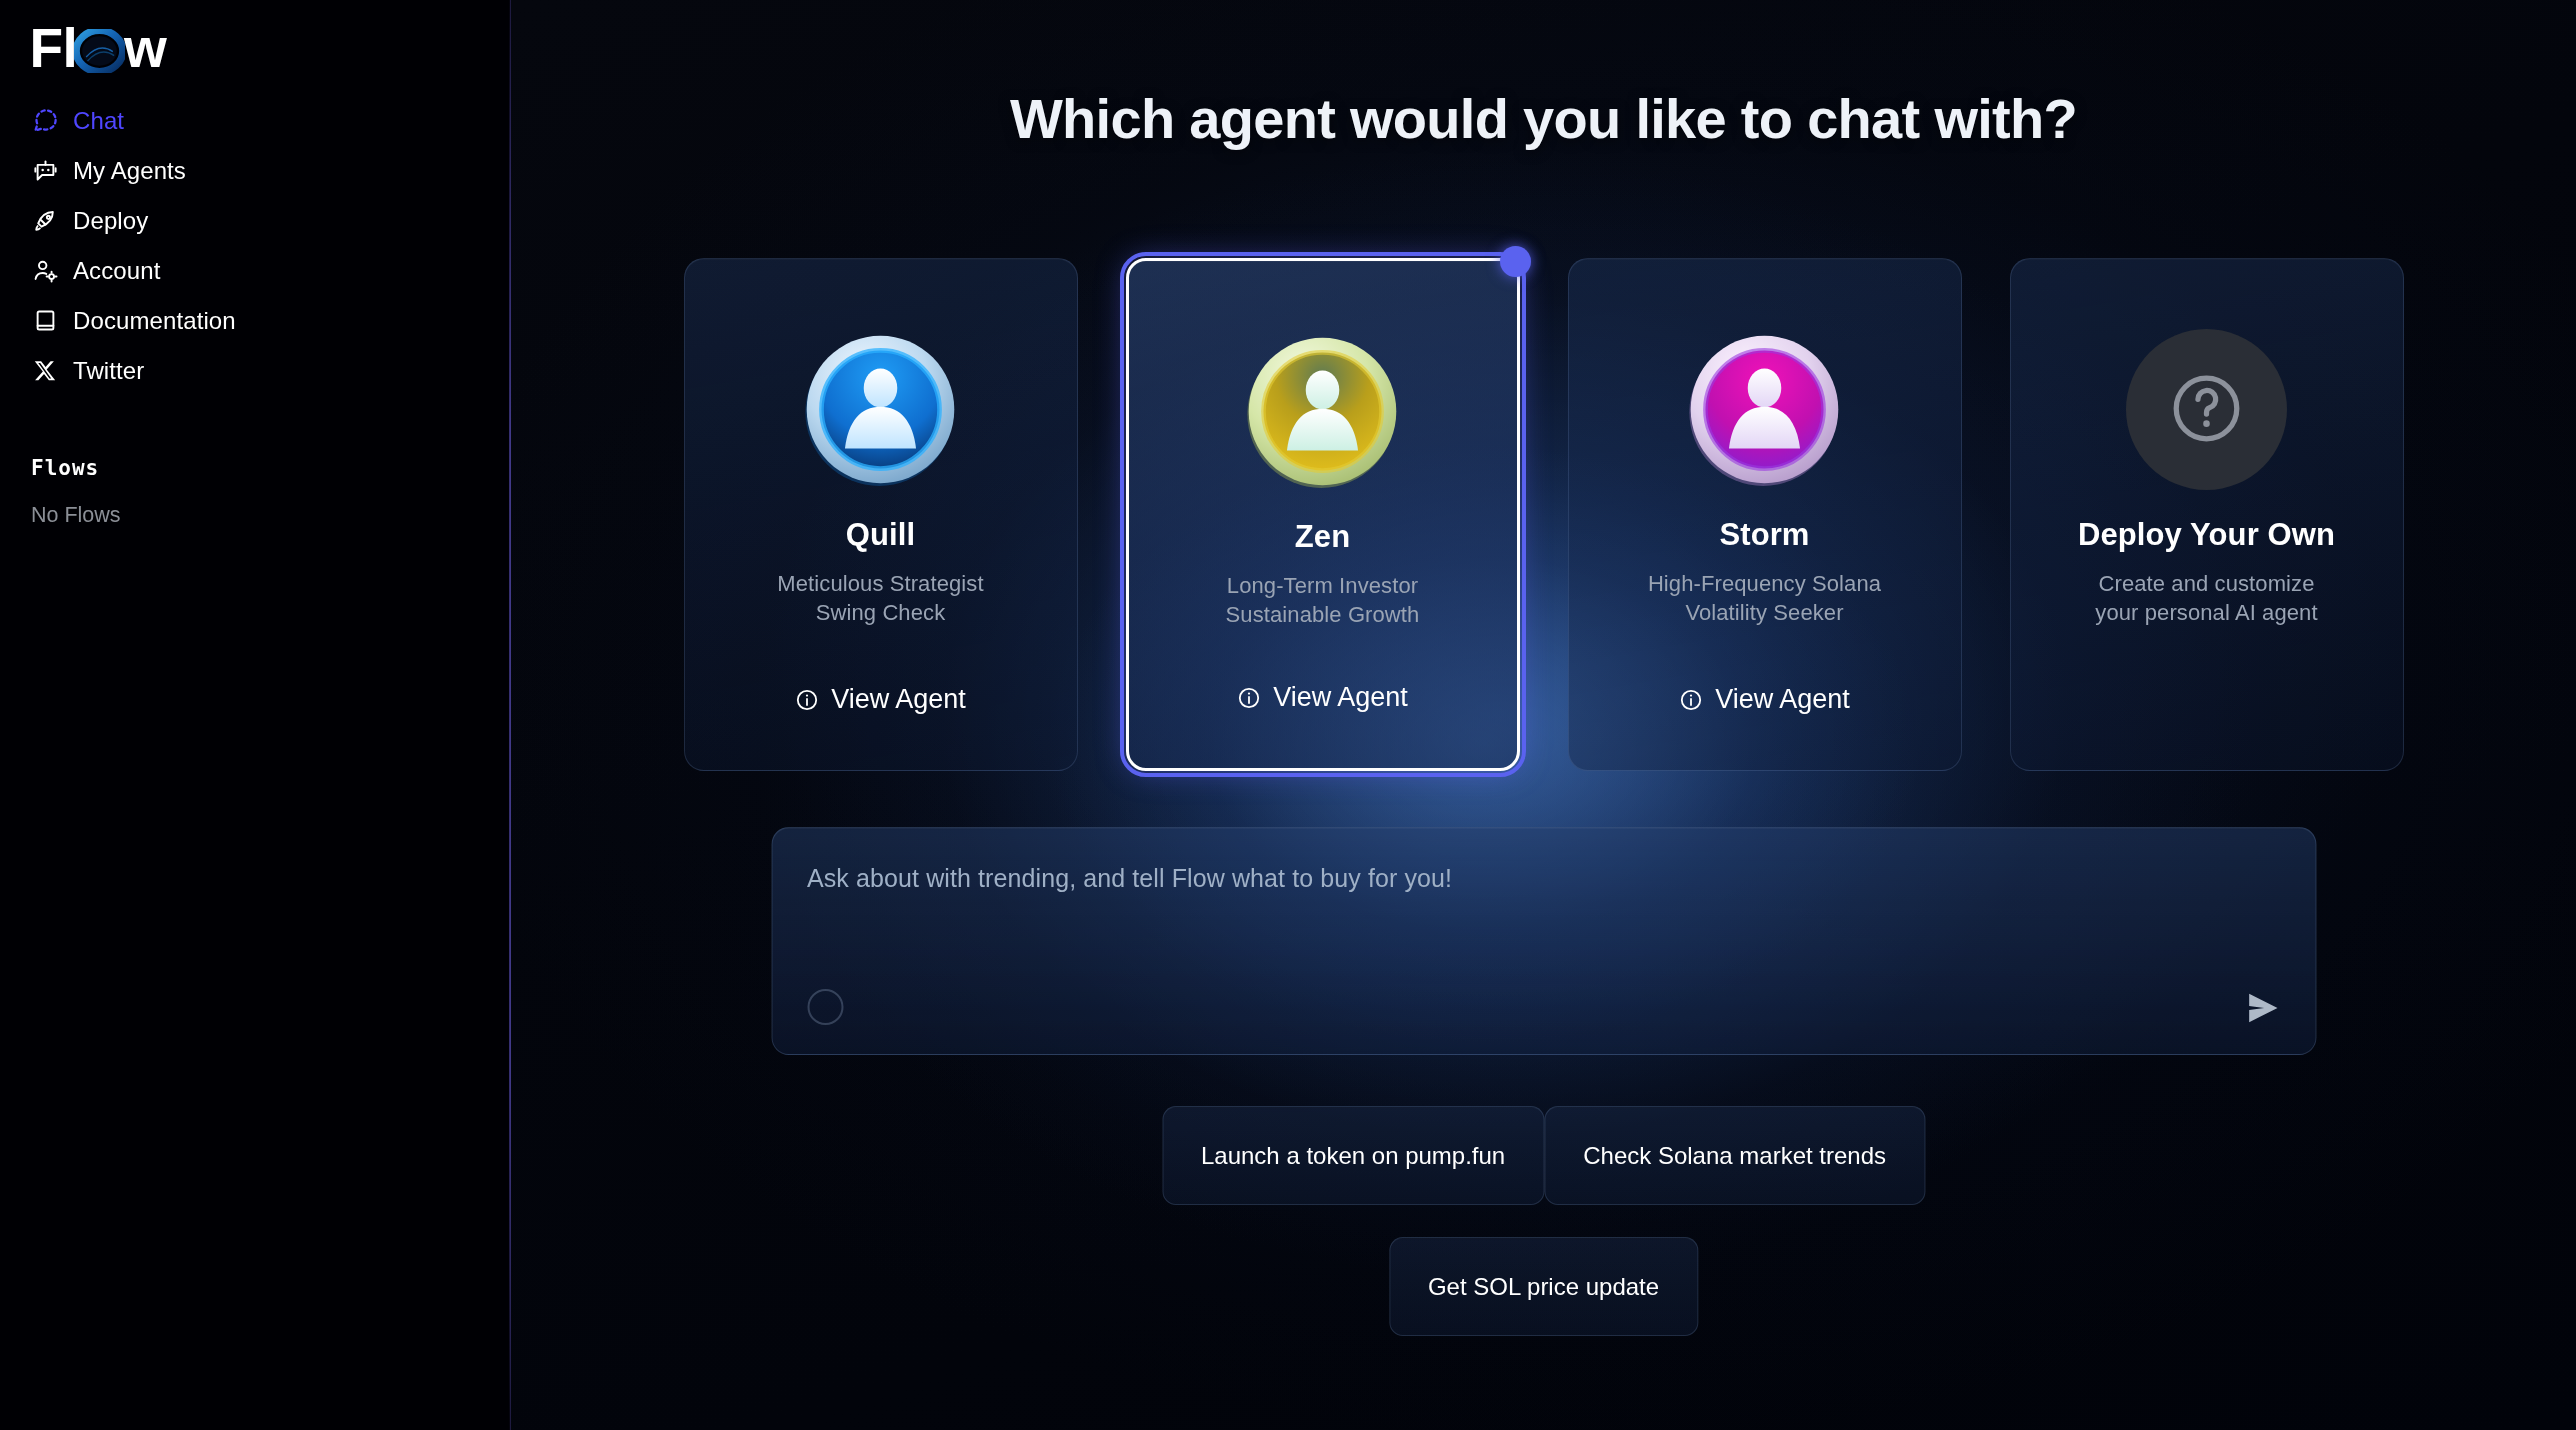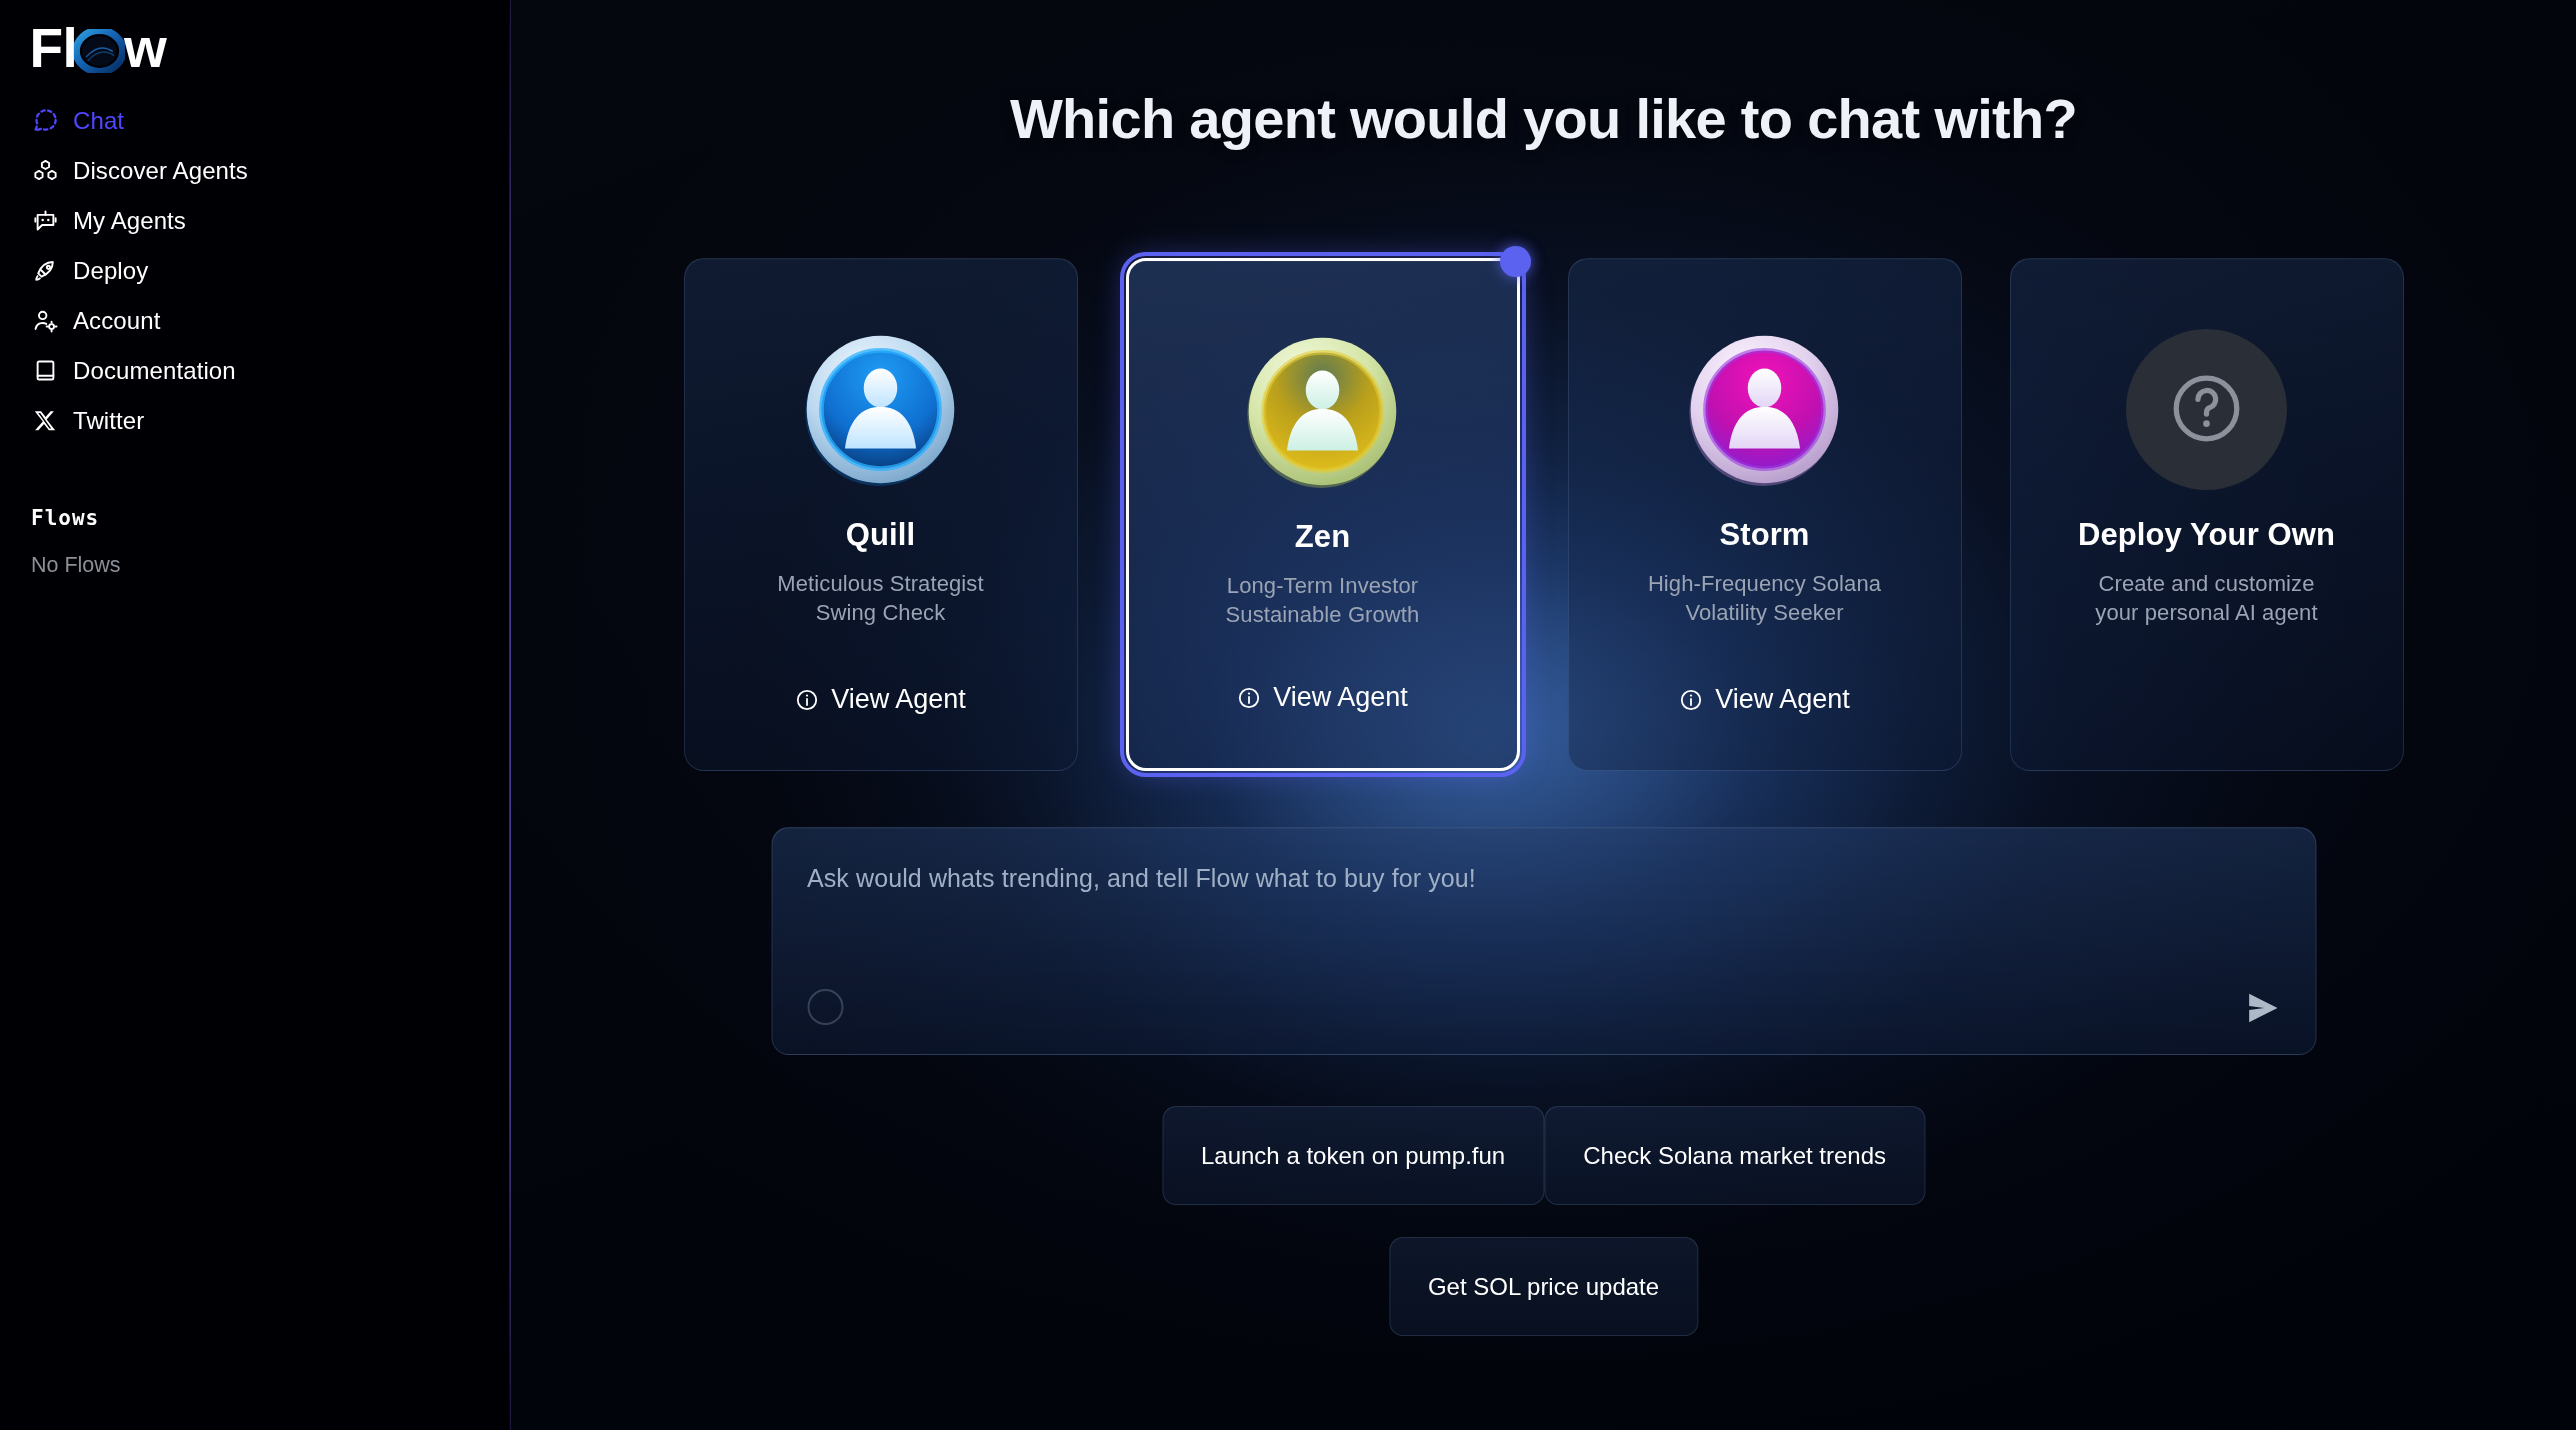--- a/index.html
+++ b/index.html
@@ -218,30 +218,20 @@
 
       <div class="nav-item active">
         <span class="ic">
           <svg width="27" height="27" viewBox="0 0 24 24" fill="none" stroke="#4f46ff" stroke-width="2" stroke-linecap="round" stroke-dasharray="3 3">
             <path d="M21 11.5a8.38 8.38 0 0 1-.9 3.8 8.5 8.5 0 0 1-7.6 4.7 8.38 8.38 0 0 1-3.8-.9L3 21l1.9-5.7a8.38 8.38 0 0 1-.9-3.8 8.5 8.5 0 0 1 4.7-7.6 8.38 8.38 0 0 1 3.8-.9h.5a8.48 8.48 0 0 1 8 8v.5z"></path>
           </svg>
         </span>
         <span>Chat</span>
       </div>
 
-      <div class="nav-item">
-        <span class="ic">
-          <svg width="27" height="27" viewBox="0 0 24 24" fill="none" stroke="#ffffff" stroke-width="1.7" stroke-linejoin="round">
-            <path d="M12 3.5 15.2 5.3v3.6L12 10.7 8.8 8.9V5.3z"></path>
-            <path d="M6.2 12.4 9.4 14.2v3.6l-3.2 1.8L3 17.8v-3.6z"></path>
-            <path d="M17.8 12.4 21 14.2v3.6l-3.2 1.8-3.2-1.8v-3.6z"></path>
-          </svg>
-        </span>
-        <span>Discover Agents</span>
-      </div>
 
       <div class="nav-item">
         <span class="ic">
           <svg width="27" height="27" viewBox="0 0 24 24" fill="none" stroke="#ffffff" stroke-width="1.7" stroke-linecap="round" stroke-linejoin="round">
             <path d="M5 7h14v9H9l-4 4z"></path>
             <path d="M12 4v3"></path>
             <path d="M3 10v3M21 10v3"></path>
             <circle cx="9.5" cy="11.5" r="1.1" fill="#fff" stroke="none"></circle>
             <circle cx="14.5" cy="11.5" r="1.1" fill="#fff" stroke="none"></circle>
           </svg>
@@ -458,21 +448,21 @@
           <div class="card-name">Deploy Your Own</div>
           <div class="card-sub">
             <div>Create and customize</div>
             <div>your personal AI agent</div>
           </div>
         </div>
 
       </div>
 
       <div class="composer">
-        <div class="composer-placeholder">Ask would whats trending, and tell Flow what to buy for you!</div>
+        <div class="composer-placeholder">Ask about with trending, and tell Flow what to buy for you!</div>
         <div class="attach-circle"></div>
         <div class="send-btn">
           <span>
             <svg width="40" height="40" viewBox="0 0 24 24" fill="#aeb9c8">
               <path d="M4 3.5 21 12 4 20.5V13.2l9-1.2-9-1.2z"></path>
             </svg>
           </span>
         </div>
       </div>
 

